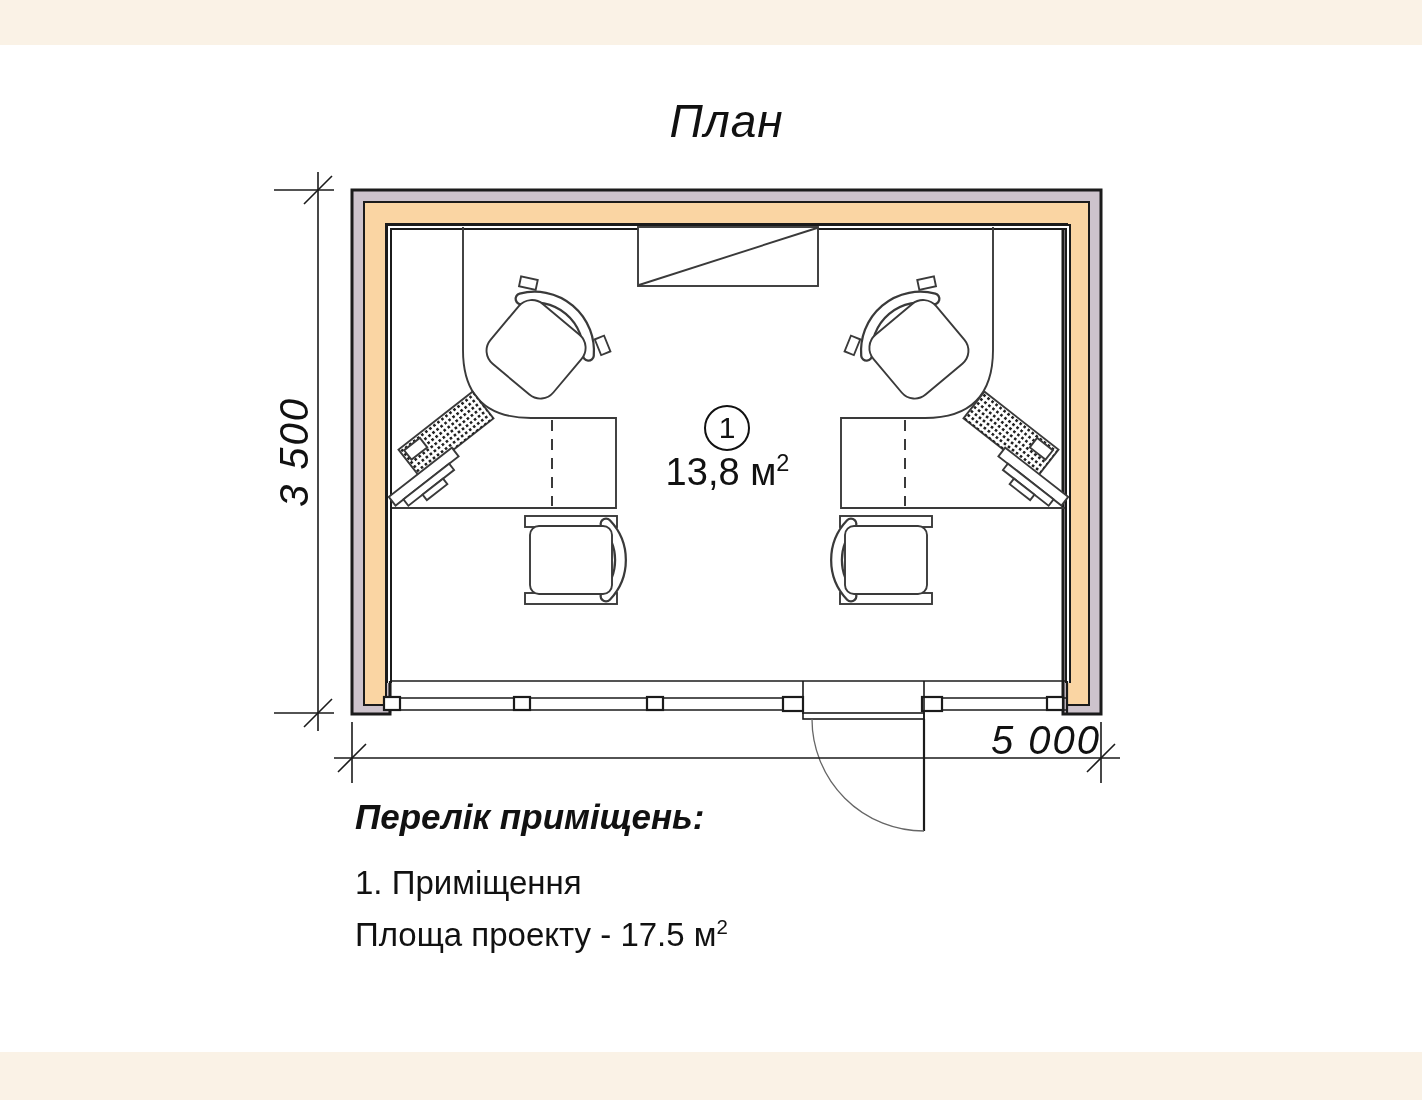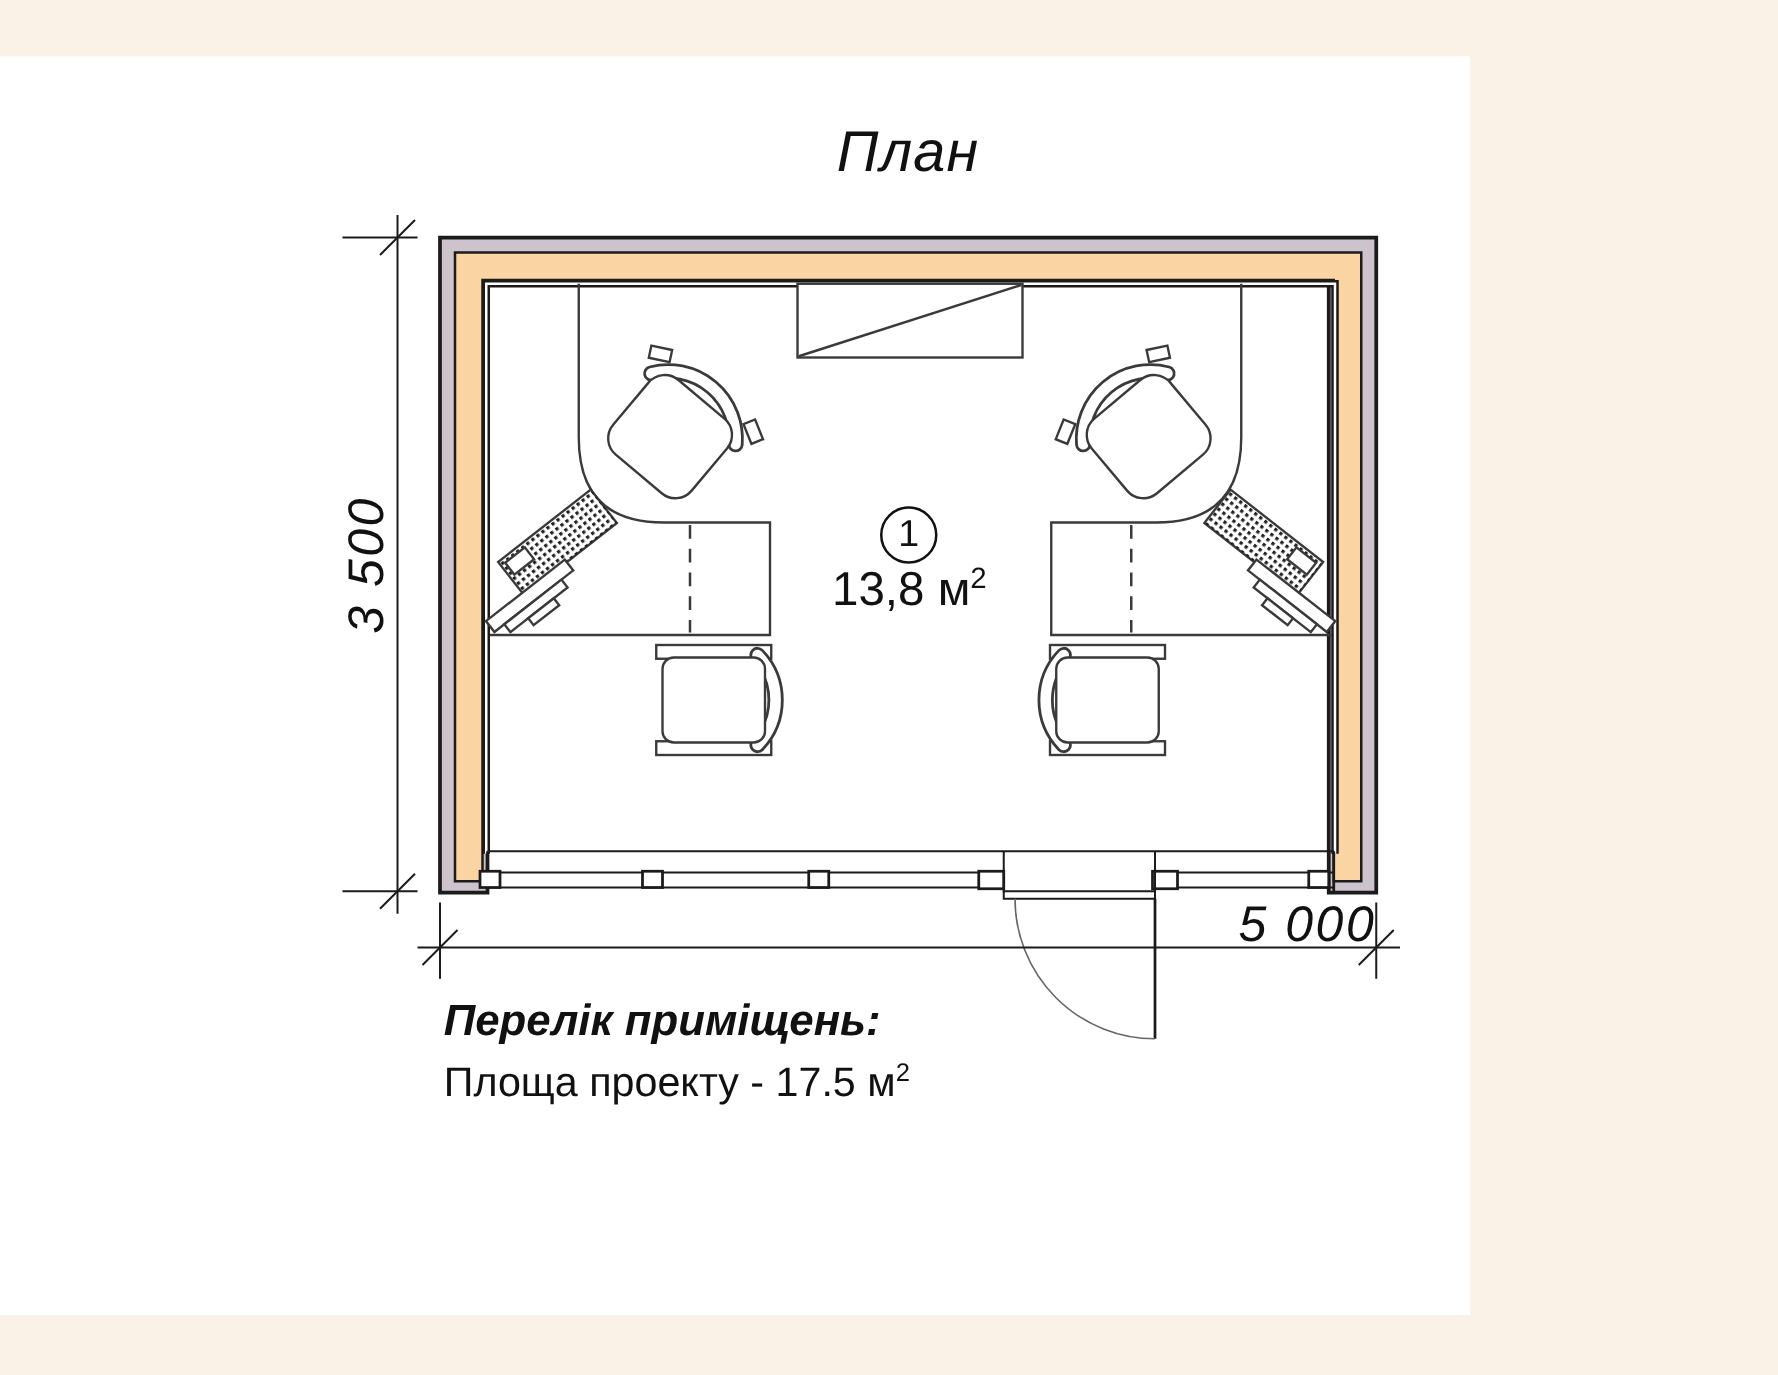--- a/index.html
+++ b/index.html
@@ -7,35 +7,35 @@
     --stage_bg:#FFFFFF;
     --wall_outer:#CDC3CC;
     --wall_core:#FAD5A3;
     --line:#1B1B1B;
     --thin_line:#3A3A3A;
     --arc_line:#666666;
     --text:#111111;
   }
   *{margin:0;padding:0;box-sizing:border-box}
   body{font-family:"Liberation Sans","DejaVu Sans",sans-serif;background:var(--page_bg)}
-  .page{position:relative;width:1176px;height:1100px;background:var(--page_bg);overflow:hidden}
+  .page{position:relative;width:1422px;height:1100px;background:var(--page_bg);overflow:hidden}
   .stage{position:absolute;left:0;right:0;top:45px;bottom:48px;background:var(--stage_bg)}
   svg.plan{position:absolute;left:0;top:0;width:1422px;height:1100px}
 
   .overlay{position:absolute;color:var(--text);white-space:nowrap}
   .plan-title{left:352px;width:749px;top:94px;text-align:center;font-size:46px;font-style:italic;letter-spacing:1px}
   .dim-label{font-size:40px;font-style:italic;letter-spacing:2px}
   .dim-bottom{left:352px;width:749px;top:718px;text-align:right}
   .dim-left{left:294px;top:452px;transform:translate(-50%,-50%) rotate(-90deg);transform-origin:center}
   .room-tag{left:704px;top:405px;width:46px;height:46px;border:2.6px solid var(--text);
     border-radius:50%;display:flex;align-items:center;justify-content:center;font-size:30px}
   .room-area{left:640px;width:175px;top:451px;text-align:center;font-size:38px}
   .room-area sup,.legend sup{font-size:62%;vertical-align:super;line-height:0}
   .legend{left:355px;top:799px;font-size:33px;line-height:1.0}
-  .legend .head{font-size:35px;font-weight:bold;font-style:italic;margin-bottom:15px}
+  .legend .head{font-size:35px;font-weight:bold;font-style:italic;margin-bottom:32px}
   .legend .row{margin-bottom:19px}
 
   
   .ln{stroke:var(--line);fill:none}.w2{stroke-width:2.2}.w16{stroke-width:1.6}
   .fill-gray{fill:var(--wall_outer);stroke:var(--line);stroke-width:3}
   .fill-core{fill:var(--wall_core);stroke:var(--line);stroke-width:2}
   .dbl-b{stroke:var(--line);stroke-width:6;fill:none}
   .dbl-w{stroke:#fff;stroke-width:2;fill:none}
   .furn{stroke:var(--thin_line);stroke-width:1.9;fill:#fff}
   .furn-n{stroke:var(--thin_line);stroke-width:1.9;fill:none}
@@ -177,17 +177,18 @@
   <div class="overlay room-tag">
     <span>1</span>
   </div>
 
   <div class="overlay room-area">
     <span>13,8 м</span><sup>2</sup>
   </div>
 
   <div class="overlay legend">
     <div class="head">Перелік приміщень:</div>
+    <div class="row">1. Приміщення</div>
     <div class="row">
       <span>Площа проекту - 17.5 м</span><sup>2</sup>
     </div>
   </div>
 </div>
 
 </body></html>

